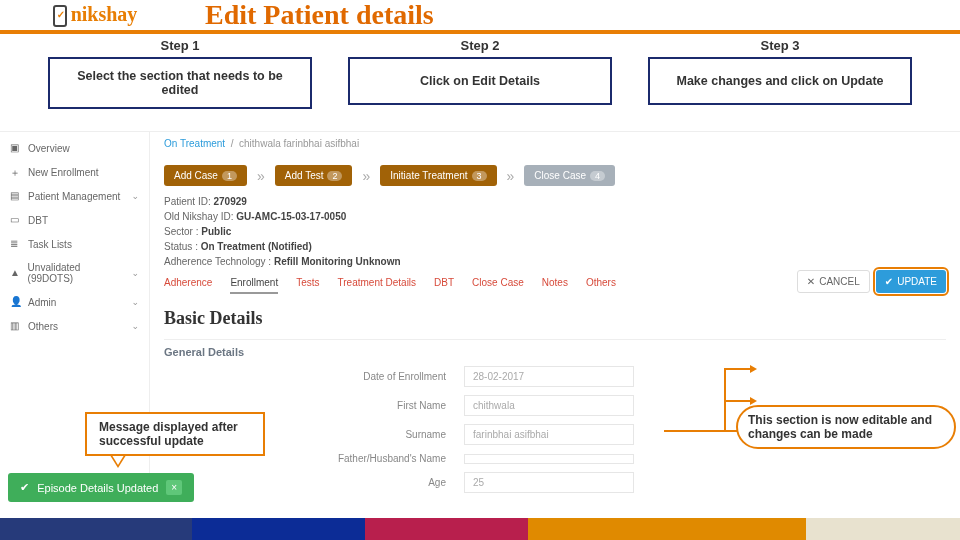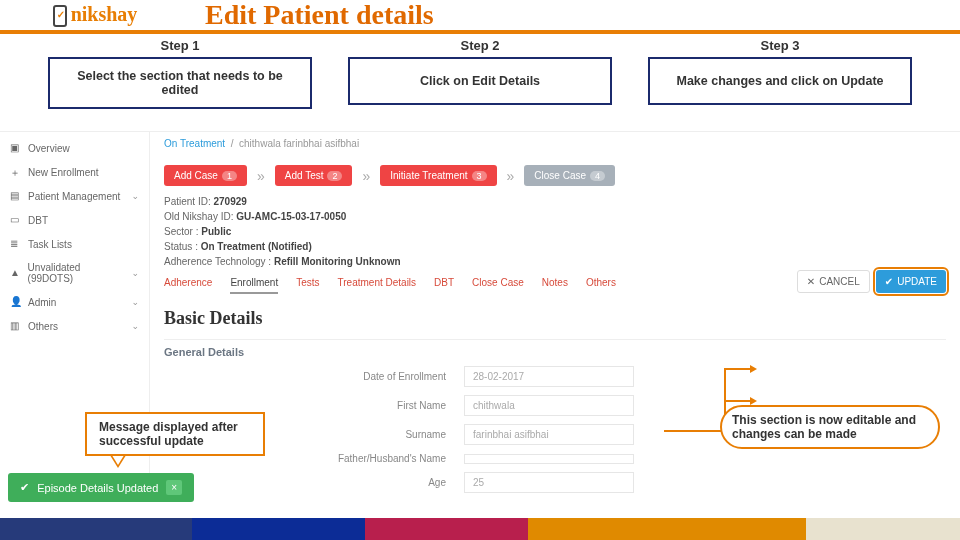--- a/index.html
+++ b/index.html
@@ -27,21 +27,21 @@
   .sidebar { width:150px; border-right:1px solid #eee; font-size:10px; color:#666; padding-top:4px;}
   .sidebar .item{display:flex;align-items:center;padding:6px 10px; gap:6px;}
   .sidebar .chev{margin-left:auto;font-size:9px;color:#999;}
   .sb-ic{width:12px;height:12px;display:inline-block;}
 
   .main { flex:1; padding:6px 14px 0 14px; font-size:10px; position:relative;}
   .bc { color:#999; font-size:10px; margin-bottom:16px;}
   .bc a{color:#2d9cdb;text-decoration:none;}
   .pill-row{display:flex;align-items:center;gap:10px;margin-bottom:10px;}
   .pill{padding:5px 10px;border-radius:3px;color:#fff;font-size:10px;display:flex;align-items:center;gap:4px;}
-  .pill.green{background:#ef4444;}
+  .pill.green{background:#a16207;}
   .pill.grey{background:#a7b0b9;}
   .pill .badge{background:rgba(255,255,255,.35);border-radius:8px;padding:0 5px;font-size:9px;}
   .pill-row .raq{color:#aaa;font-size:14px;}
   .meta-line{color:#666;font-size:10px;margin-bottom:4px;}
   .meta-line b{color:#444;}
 
   .tabs{display:flex;gap:18px;margin-top:10px;font-size:10px;}
   .tabs span{color:#d74a3a;cursor:pointer;padding-bottom:4px;}
   .tabs span.active{color:#444;border-bottom:2px solid #999;}
 
@@ -53,21 +53,21 @@
   .btn.update.hl{outline:2px solid #e87e04;outline-offset:1px;}
 
   .subhd{color:#6b7683;font-weight:600;font-size:11px;margin-top:10px;border-top:1px solid #eee;padding-top:6px;}
   .form-row{display:flex;align-items:center;margin-top:8px;font-size:10px;}
   .form-row label{width:300px;text-align:right;color:#888;padding-right:18px;}
   .form-row .val{color:#aaa;border:1px solid #e6e6e6;padding:4px 8px;min-width:170px;background:#fff;}
 
   
   .callout{position:absolute;border:2px solid #e87e04;background:#fff;padding:6px 10px;font-size:12px;font-weight:600;color:#333;z-index:5;}
   .callout.c1{left:85px;top:412px;width:180px;padding-left:12px;}
-  .callout.c2{right:20px;top:405px;width:220px;border-radius:22px;}
+  .callout.c2{right:4px;top:405px;width:220px;border-radius:22px;}
   .speech-tail{position:absolute;width:0;height:0;z-index:4;}
   .tail1{left:108px;top:452px;border-left:10px solid transparent;border-right:10px solid transparent;border-top:16px solid #e87e04;}
   .tail1::after{content:"";position:absolute;top:-16px;left:-8px;border-left:8px solid transparent;border-right:8px solid transparent;border-top:13px solid #fff;}
   .line2{position:absolute;right:208px;top:368px;width:88px;height:70px;z-index:4;}
   .line2 .h{position:absolute;top:62px;left:0;width:60px;height:2px;background:#e87e04;}
   .line2 .v1{position:absolute;left:60px;top:0;width:2px;height:64px;background:#e87e04;}
   .line2 .h2a{position:absolute;left:62px;top:0;width:26px;height:2px;background:#e87e04;}
   .line2 .h2b{position:absolute;left:62px;top:32px;width:26px;height:2px;background:#e87e04;}
   .line2 .h2c{position:absolute;left:62px;top:62px;width:26px;height:2px;background:#e87e04;}
   .line2 .ar{position:absolute;left:86px;width:0;height:0;border-top:4px solid transparent;border-bottom:4px solid transparent;border-left:7px solid #e87e04;}

